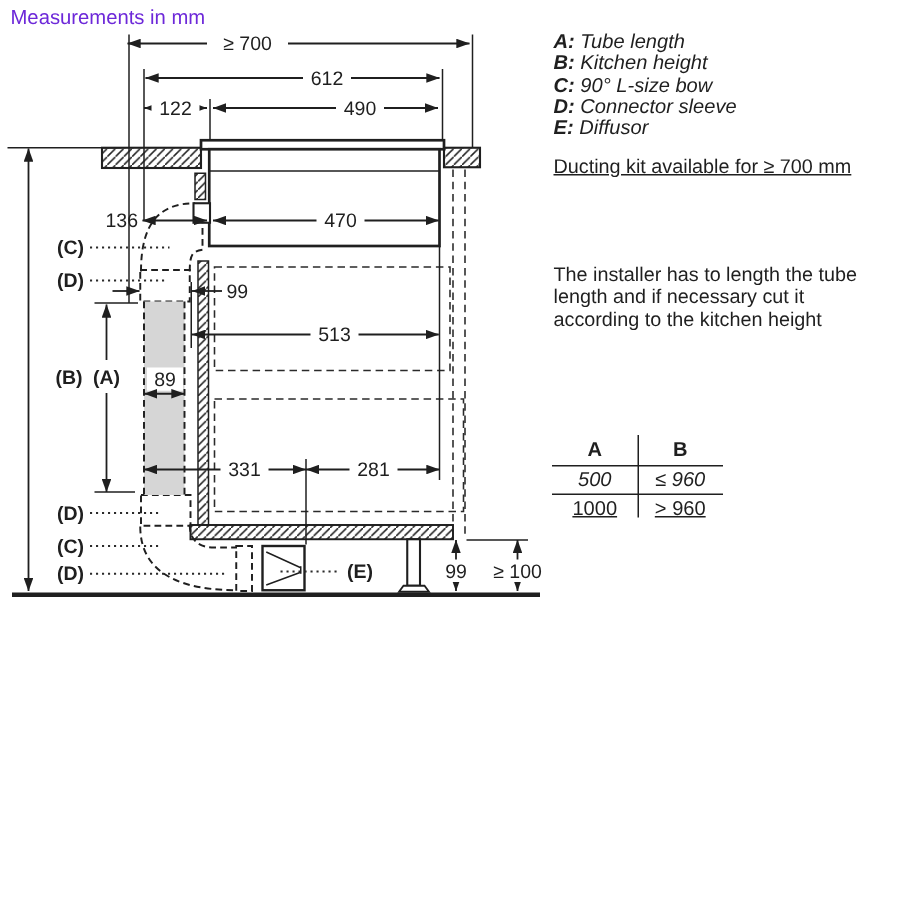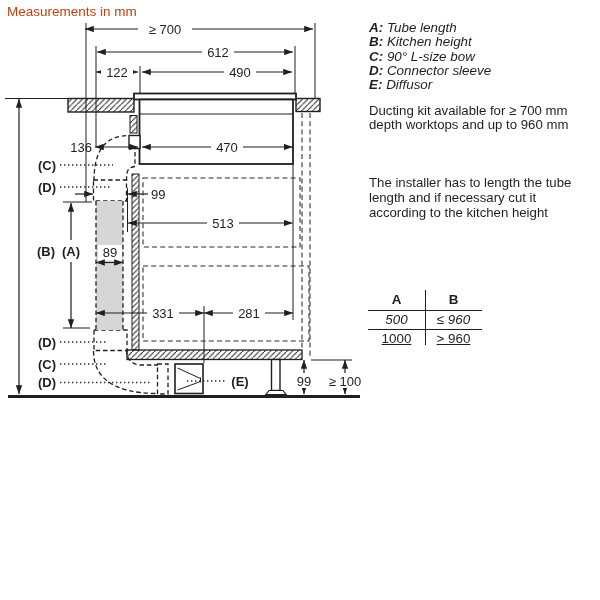--- a/index.html
+++ b/index.html
@@ -1,23 +1,23 @@
 <!DOCTYPE html>
 <html><head>
 <meta charset="utf-8">
 <style>
   html,body{margin:0;padding:0;background:#fff;}
   #page{position:relative;width:600px;height:600px;background:#fff;overflow:hidden;
         font-family:"Liberation Sans",sans-serif;color:#1f1f1f;}
   .abs{position:absolute;}
-  #title{left:7px;top:4px;font-size:13.5px;color:#c2410c;}
+  #title{left:7px;top:4px;font-size:13.5px;color:#6d28d9;}
   #legend{left:369px;top:21px;font-size:13.4px;line-height:14.3px;white-space:nowrap;font-style:italic;}
   #legend .k{font-weight:bold;}
   .note{left:369px;font-size:13.2px;color:#1f1f1f;}
-  #note-ducting{top:104px;line-height:13.5px;}
+  #note-ducting{top:104px;line-height:13.5px;text-decoration:underline;}
   #note-installer{top:175px;line-height:15px;}
   #spec-table{left:368px;top:291px;width:114px;font-size:13.4px;}
   #spec-table .trow{display:flex;}
   #spec-table .cell{width:57px;text-align:center;box-sizing:border-box;}
   #spec-table .hrow{font-weight:bold;height:19px;line-height:17px;border-bottom:1.4px solid #1f1f1f;}
   #spec-table .r1{height:17.5px;line-height:17.5px;border-bottom:1.4px solid #1f1f1f;font-style:italic;}
   #spec-table .r2{height:17.5px;line-height:17.5px;text-decoration:underline;}
   #spec-table .vline{position:absolute;left:56.5px;top:-1px;width:1.4px;height:55px;background:#1f1f1f;}
   svg text{font-family:"Liberation Sans",sans-serif;fill:#1f1f1f;}
   .dim{font-size:13px;}
@@ -235,21 +235,20 @@
   <div id="legend" class="abs">
     <div><span class="k">A:</span> <span>Tube length</span></div>
     <div><span class="k">B:</span> <span>Kitchen height</span></div>
     <div><span class="k">C:</span> <span>90° L-size bow</span></div>
     <div><span class="k">D:</span> <span>Connector sleeve</span></div>
     <div><span class="k">E:</span> <span>Diffusor</span></div>
   </div>
 
   <div id="note-ducting" class="abs note">
     <div>Ducting kit available for ≥ 700 mm</div>
-    <div>depth worktops and up to 960 mm</div>
   </div>
   <div id="note-installer" class="abs note">
     <div>The installer has to length the tube</div>
     <div>length and if necessary cut it</div>
     <div>according to the kitchen height</div>
   </div>
 
   <div id="spec-table" class="abs">
     <div class="vline"></div>
     <div class="trow hrow">

